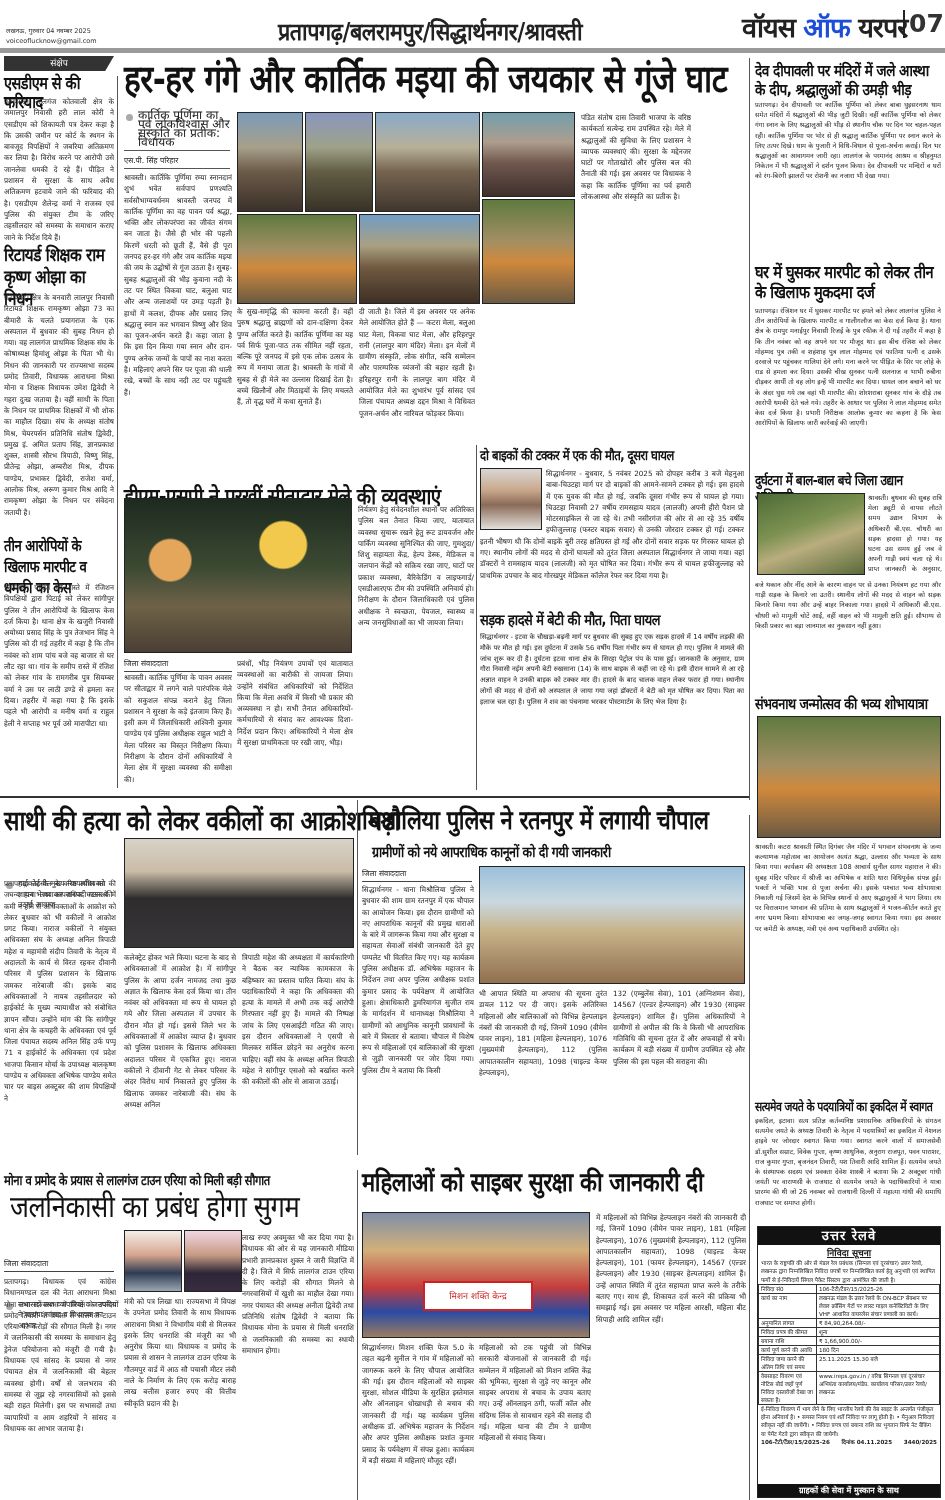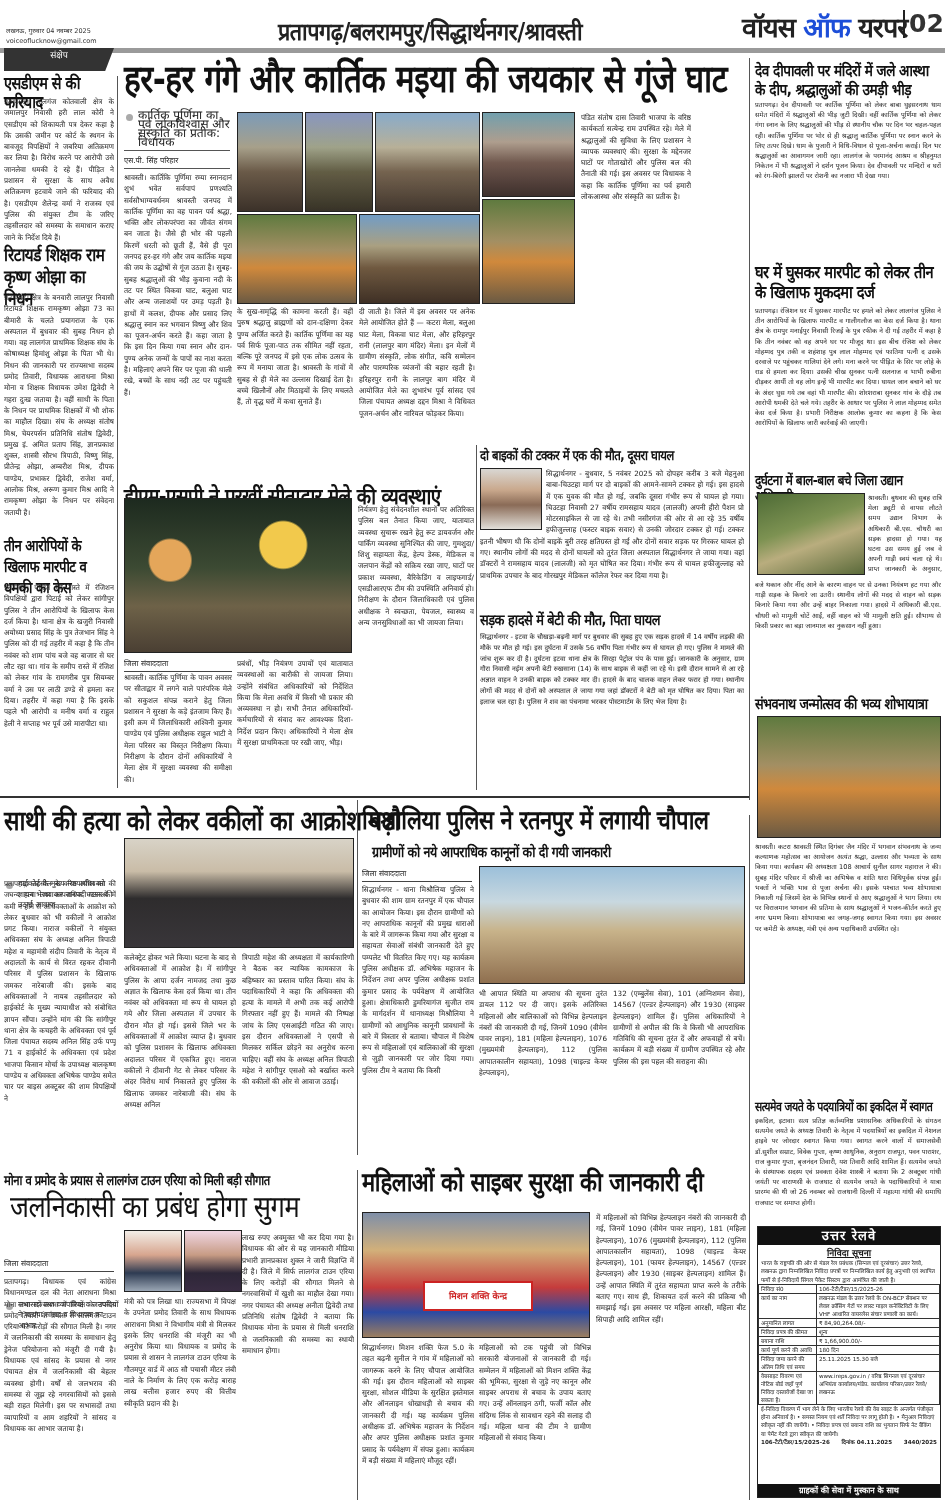--- a/index.html
+++ b/index.html
@@ -7,21 +7,21 @@
 body{font-family:"DejaVu Sans","Liberation Sans",sans-serif;color:#1a1a1a;position:relative}
 .abs{position:absolute}
 .mast-left{left:6px;top:26px;font-size:6.5px;line-height:10px;color:#333}
 .mast-center{left:240px;top:14px;width:380px;font-size:24px;font-weight:bold;letter-spacing:-0.5px;color:#222;text-align:center;transform:scaleX(0.9)}
 .mast-brand{left:742px;top:8px;font-size:27px;font-weight:900;color:#222;letter-spacing:-1px}
 .mast-brand .mid{color:#1d4ed8}
 .mast-page{left:903px;top:10px;font-size:25px;font-weight:900;color:#333;border-left:2px solid #222;padding-left:4px;line-height:28px}
 .mast-rule{left:0;top:48px;width:945px;height:5px;background:#9a9a9a}
 .vrule{width:1px;background:#555}
 .hrule{height:1px;background:#555}
-.brief-tab{left:4px;top:48px;width:110px;height:23px;background:#333;color:#fff;font-size:9px;text-align:center;line-height:15px;clip-path:polygon(0 0,100% 0,92% 100%,0 100%)}
+.brief-tab{left:4px;top:56px;width:110px;height:15px;background:#333;color:#fff;font-size:9px;text-align:center;line-height:15px;clip-path:polygon(0 0,100% 0,92% 100%,0 100%)}
 .hd{font-weight:bold;color:#111;letter-spacing:-0.6px;line-height:1.12}
 .hd-xl{font-size:38px;transform:scaleX(0.83);transform-origin:left top;white-space:nowrap}
 .hd-l{font-size:25px;transform:scaleX(0.85);transform-origin:left top;white-space:nowrap}
 .hd-m{font-size:17px;transform:scaleX(0.85);transform-origin:left top}
 .body-txt{font-size:7.2px;line-height:11.3px;color:#222;text-align:justify;overflow:hidden}
 .byline{font-size:7.5px;color:#222;border-bottom:1px solid #444;padding-bottom:3px}
 .bullet{font-size:9px;line-height:12px;color:#222;padding-left:14px;position:relative}
 .bullet::before{content:"";position:absolute;left:2px;top:3px;width:7px;height:7px;border-radius:50%;background:#aaa}
 .photo{overflow:hidden;border:1px solid #222}
 .ph-crowd{background:linear-gradient(180deg,#7c9bb8 0%,#a7a08a 35%,#6a5a48 60%,#3b3129 100%)}
@@ -48,21 +48,21 @@
 <div class="abs mast-left">
   <div>लखनऊ, गुरुवार 04 नवम्बर 2025</div>
   <div>voiceoflucknow@gmail.com</div>
 </div>
 <div class="abs mast-center">प्रतापगढ़/बलरामपुर/सिद्धार्थनगर/श्रावस्ती</div>
 <div class="abs mast-brand">
   <span>वॉयस</span>
   <span class="mid">ऑफ</span>
   <span>यरपर</span>
 </div>
-<div class="abs mast-page">02</div>
+<div class="abs mast-page">07</div>
 <div class="abs mast-rule"></div>
 
 <div class="abs brief-tab">संक्षेप</div>
 <div class="abs vrule" style="left:117px;top:76px;height:712px"></div>
 
 <div class="abs hd hd-m" style="left:4px;top:74px;width:130px">एसडीएम से की फरियाद</div>
 <div class="abs body-txt" style="left:4px;top:96px;width:110px;height:148px">प्रतापगढ़। लालगंज कोतवाली क्षेत्र के जमालपुर निवासी हरी लाल कोरी ने एसडीएम को शिकायती पत्र देकर कहा है कि उसकी जमीन पर कोर्ट के स्थगन के बावजूद विपक्षियों ने जबरिया अतिक्रमण कर लिया है। विरोध करने पर आरोपी उसे जानलेवा धमकी दे रहे हैं। पीड़ित ने प्रशासन से सुरक्षा के साथ अवैध अतिक्रमण हटवाये जाने की फरियाद की है। एसडीएम शैलेन्द्र वर्मा ने राजस्व एवं पुलिस की संयुक्त टीम के जरिए तहसीलदार को समस्या के समाधान कराए जाने के निर्देश दिये हैं।</div>
 
 <div class="abs hd hd-m" style="left:4px;top:244px;width:130px;font-size:18px;line-height:22px">रिटायर्ड शिक्षक राम कृष्ण ओझा का निधन</div>
 <div class="abs body-txt" style="left:4px;top:292px;width:110px;height:240px">प्रतापगढ़। क्षेत्र के बनवारी लालपुर निवासी रिटायर्ड शिक्षक रामकृष्ण ओझा 73 का बीमारी के चलते प्रयागराज के एक अस्पताल में बुधवार की सुबह निधन हो गया। वह लालगंज प्राथमिक शिक्षक संघ के कोषाध्यक्ष हिमांशु ओझा के पिता भी थे। निधन की जानकारी पर राज्यसभा सदस्य प्रमोद तिवारी, विधायक आराधना मिश्रा मोना व शिक्षक विधायक उमेश द्विवेदी ने गहरा दुःख जताया है। वहीं साथी के पिता के निधन पर प्राथमिक शिक्षकों में भी शोक का माहौल दिखा। संघ के अध्यक्ष संतोष मिश्र, चेयरपर्सन प्रतिनिधि संतोष द्विवेदी, प्रमुख इं. अमित प्रताप सिंह, ज्ञानप्रकाश शुक्ल, शास्त्री सौरभ त्रिपाठी, विष्णु सिंह, प्रीतेन्द्र ओझा, अम्बरीश मिश्र, दीपक पाण्डेय, प्रभाकर द्विवेदी, राजेश वर्मा, आलोक मिश्र, अरूण कुमार मिश्र आदि ने रामकृष्ण ओझा के निधन पर संवेदना जतायी है।</div>
@@ -152,21 +152,21 @@
 <div class="abs byline" style="left:4px;top:1258px;width:110px">जिला संवाददाता</div>
 <div class="abs photo ph-woman" style="left:124px;top:1230px;width:58px;height:62px"></div>
 <div class="abs photo ph-man2" style="left:184px;top:1230px;width:58px;height:62px"></div>
 <div class="abs body-txt" style="left:4px;top:1276px;width:112px;height:222px">प्रतापगढ़। विधायक एवं कांग्रेस विधानमण्डल दल की नेता आराधना मिश्रा मोना तथा राज्यसभा में विपक्ष के उपनेता प्रमोद तिवारी के प्रयास से लालगंज टाउन एरिया को करोड़ों की सौगात मिली है। नगर में जलनिकासी की समस्या के समाधान हेतु ड्रेनेज परियोजना को मंजूरी दी गयी है। विधायक एवं सांसद के प्रयास से नगर पंचायत क्षेत्र में जलनिकासी की बेहतर व्यवस्था होगी। वर्षों से जलभराव की समस्या से जूझ रहे नगरवासियों को इससे बड़ी राहत मिलेगी। इस पर सभासदों तथा व्यापारियों व आम शहरियों ने सांसद व विधायक का आभार जताया है।</div>
 <div class="abs body-txt" style="left:124px;top:1296px;width:112px;height:202px">मंत्री को पत्र लिखा था। राज्यसभा में विपक्ष के उपनेता प्रमोद तिवारी के साथ विधायक आराधना मिश्रा ने विभागीय मंत्री से मिलकर इसके लिए धनराशि की मंजूरी का भी अनुरोध किया था। विधायक व प्रमोद के प्रयास से शासन ने लालगंज टाउन एरिया के गौतमपुर वार्ड में आठ सौ पचासी मीटर लंबी नाले के निर्माण के लिए एक करोड़ बाराह लाख बत्तीस हजार रुपए की वित्तीय स्वीकृति प्रदान की है।</div>
 <div class="abs body-txt" style="left:242px;top:1232px;width:112px;height:266px">लाख रुपए अवमुक्त भी कर दिया गया है। विधायक की ओर से यह जानकारी मीडिया प्रभारी ज्ञानप्रकाश शुक्ल ने जारी विज्ञप्ति में दी है। जिले में सिर्फ लालगंज टाउन एरिया के लिए करोड़ों की सौगात मिलने से नगरवासियों में खुशी का माहौल देखा गया। नगर पंचायत की अध्यक्ष अनीता द्विवेदी तथा प्रतिनिधि संतोष द्विवेदी ने बताया कि विधायक मोना के प्रयास से मिली धनराशि से जलनिकासी की समस्या का स्थायी समाधान होगा।</div>
 <div class="abs vrule" style="left:357px;top:1170px;height:330px"></div>
 
 <div class="abs hd hd-l" style="left:362px;top:1168px;width:420px;font-size:26px">महिलाओं को साइबर सुरक्षा की जानकारी दी</div>
 <div class="abs photo ph-women" style="left:362px;top:1212px;width:228px;height:126px">
-  <div style="position:absolute;left:60px;top:68px;width:110px;height:30px;background:#fff;border:2px solid #c22;text-align:center;font-size:9px;font-weight:bold;color:#c22;line-height:26px">मिशन शक्ति केन्द्र</div>
+  <div style="position:absolute;left:60px;top:68px;width:110px;height:30px;background:#fff;border:2px solid #c22;text-align:center;font-size:9px;font-weight:normal;color:#c22;line-height:26px">मिशन शक्ति केन्द्र</div>
 </div>
 <div class="abs body-txt" style="left:596px;top:1212px;width:150px;height:130px">में महिलाओं को विभिन्न हेल्पलाइन नंबरों की जानकारी दी गई, जिनमें 1090 (वीमेन पावर लाइन), 181 (महिला हेल्पलाइन), 1076 (मुख्यमंत्री हेल्पलाइन), 112 (पुलिस आपातकालीन सहायता), 1098 (चाइल्ड केयर हेल्पलाइन), 101 (फायर हेल्पलाइन), 14567 (एल्डर हेल्पलाइन) और 1930 (साइबर हेल्पलाइन) शामिल हैं। उन्हें आपात स्थिति में तुरंत सहायता प्राप्त करने के तरीके बताए गए। साथ ही, शिकायत दर्ज करने की प्रक्रिया भी समझाई गई। इस अवसर पर महिला आरक्षी, महिला बीट सिपाही आदि शामिल रहीं।</div>
 <div class="abs body-txt" style="left:362px;top:1342px;width:112px;height:156px">सिद्धार्थनगर। मिशन शक्ति फेज 5.0 के तहत बढ़नी सुनील ने गांव में महिलाओं को जागरूक करने के लिए चौपाल आयोजित की गई। इस दौरान महिलाओं को साइबर सुरक्षा, सोशल मीडिया के सुरक्षित इस्तेमाल और ऑनलाइन धोखाधड़ी से बचाव की जानकारी दी गई। यह कार्यक्रम पुलिस अधीक्षक डॉ. अभिषेक महाजन के निर्देशन और अपर पुलिस अधीक्षक प्रशांत कुमार प्रसाद के पर्यवेक्षण में संपन्न हुआ। कार्यक्रम में बड़ी संख्या में महिलाएं मौजूद रहीं।</div>
 <div class="abs body-txt" style="left:479px;top:1342px;width:112px;height:156px">महिलाओं को टक पहुंची जो विभिन्न सरकारी योजनाओं से जानकारी दी गई। सम्मेलन में महिलाओं को मिशन शक्ति केंद्र की भूमिका, सुरक्षा से जुड़े नए कानून और साइबर अपराध से बचाव के उपाय बताए गए। उन्हें ऑनलाइन ठगी, फर्जी कॉल और संदिग्ध लिंक से सावधान रहने की सलाह दी गई। महिला थाना की टीम ने ग्रामीण महिलाओं से संवाद किया।</div>
 <div class="abs body-txt" style="left:596px;top:1342px;width:150px;height:156px"></div>
 
 <div class="abs tender">
   <div class="tender-bar">उत्तर रेलवे</div>
   <div class="tender-sub">निविदा सूचना</div>
   <div class="tender-p">भारत के राष्ट्रपति की ओर से मंडल रेल प्रबंधक (सिग्नल एवं दूरसंचार) उत्तर रेलवे, लखनऊ द्वारा निम्नलिखित निविदा प्रपत्रों पर निम्नलिखित कार्य हेतु अनुभवी एवं स्थापित फर्मों से ई-निविदायें सिंगल पैकेट सिस्टम द्वारा आमंत्रित की जाती है।</div>

